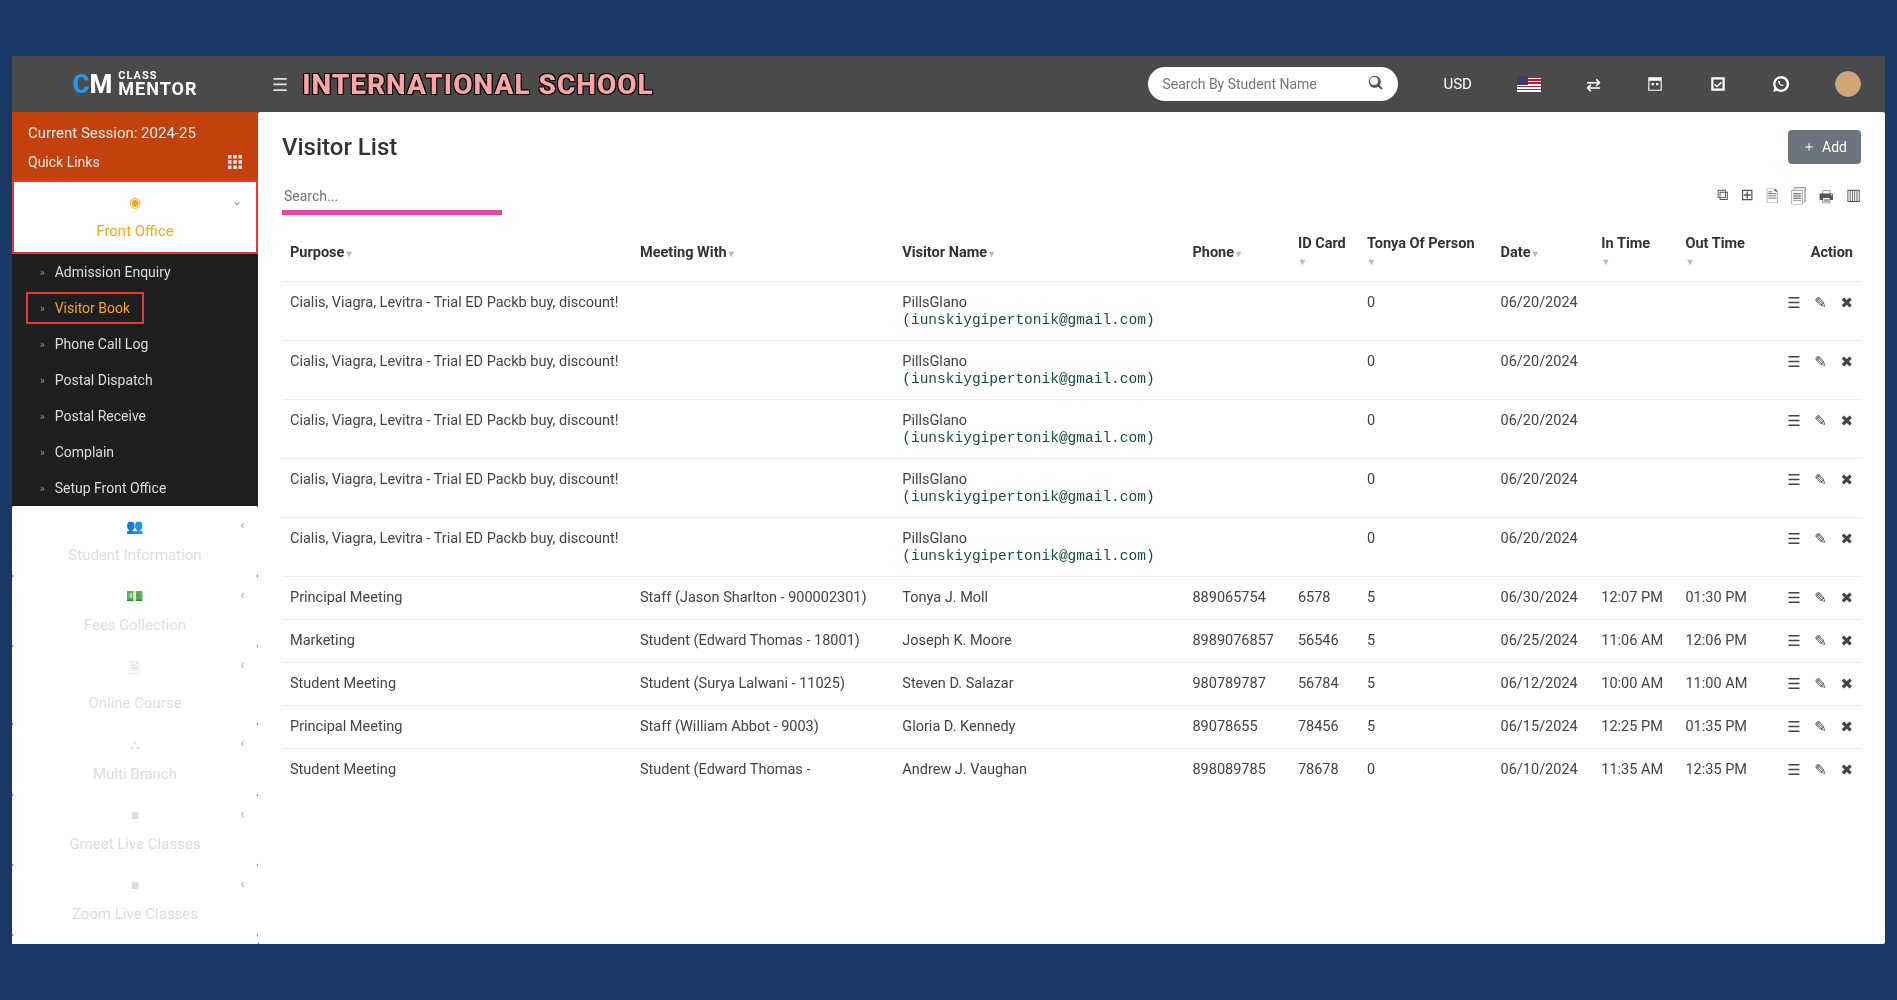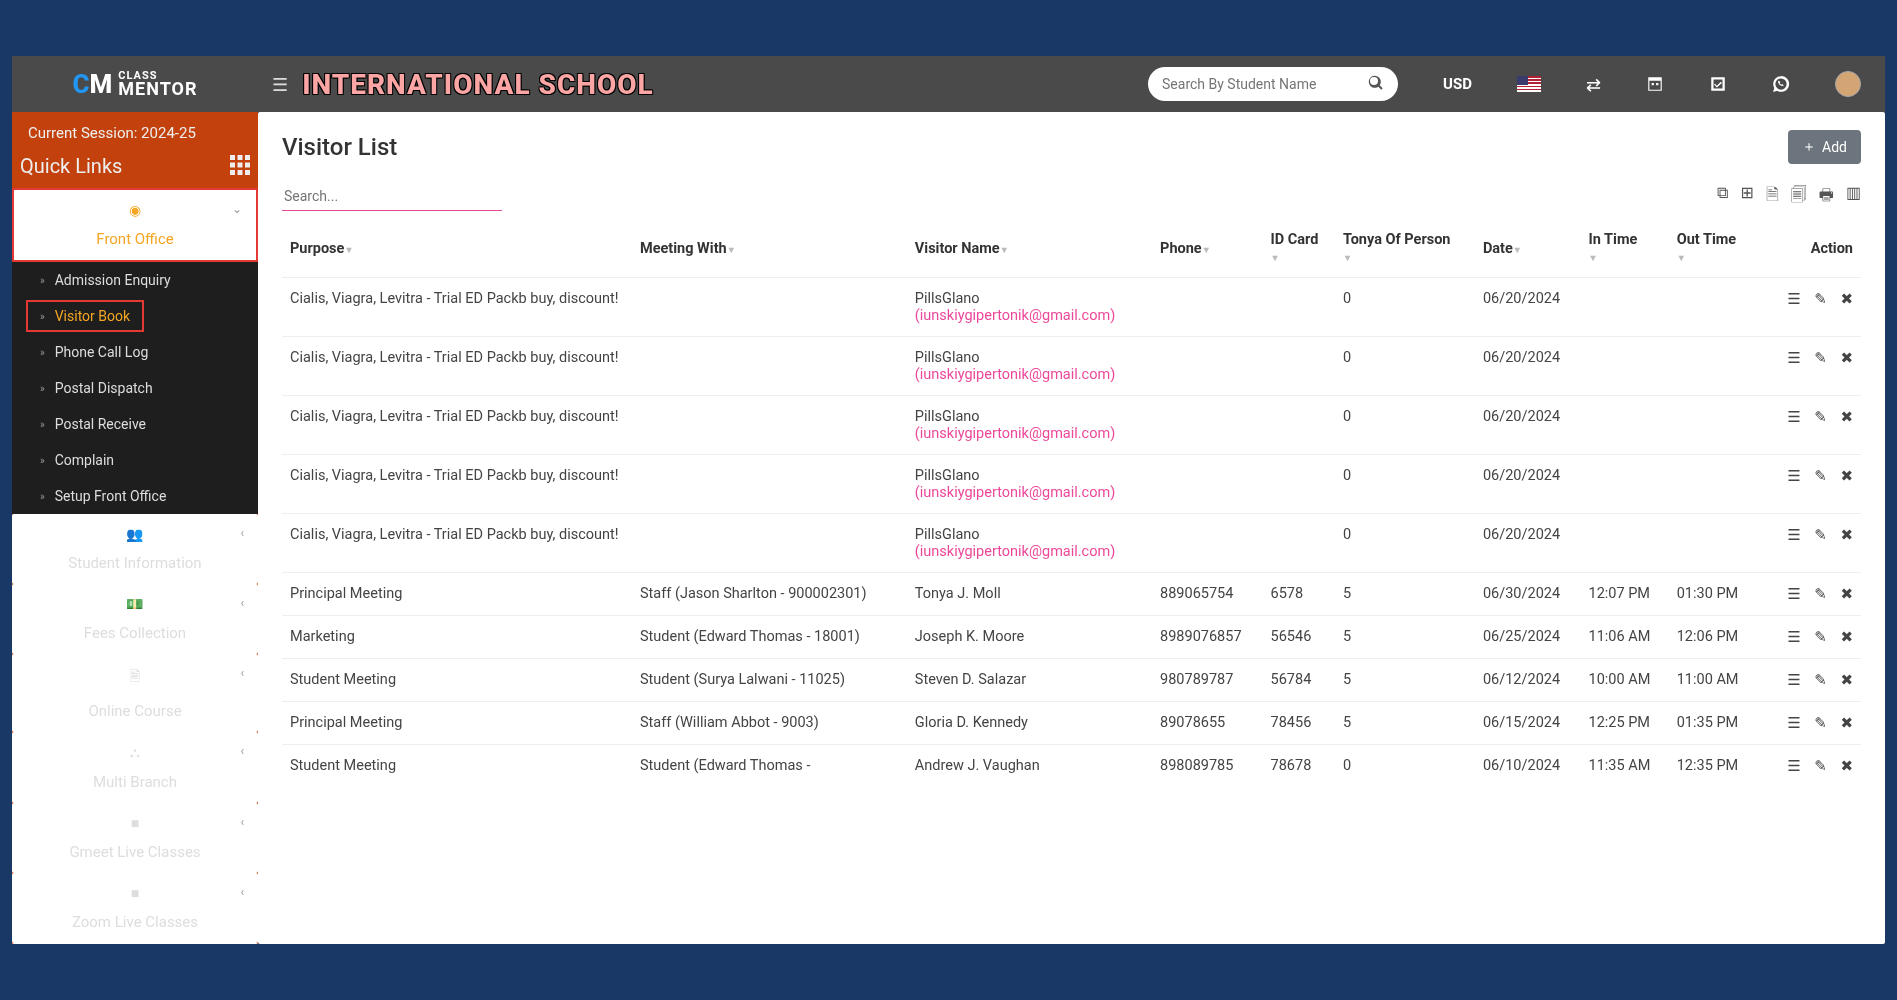--- a/index.html
+++ b/index.html
@@ -11,59 +11,59 @@
 .logo-box { width: 246px; display: flex; align-items: center; justify-content: center; gap: 6px; color: #fff; font-weight: 700; }
 .logo-icon { color: #2196F3; font-weight: 800; font-size: 26px; display: flex; align-items: center; }
 .logo-text { display: flex; flex-direction: column; line-height: 0.9; font-size: 11px; letter-spacing: 1px; }
 .logo-text .big { font-size: 18px; }
 .hamburger { color: #ddd; font-size: 18px; padding: 0 14px; cursor: pointer; }
 .school-title { color: #fca5a5; font-size: 28px; font-weight: 800; letter-spacing: 1px; text-shadow: 1px 1px 0 #000, -1px -1px 0 #000, 1px -1px 0 #000, -1px 1px 0 #000; }
 .top-right { margin-left: auto; display: flex; align-items: center; gap: 45px; padding-right: 24px; }
 .search-box { background: #fff; border-radius: 18px; height: 34px; width: 250px; display: flex; align-items: center; padding: 0 14px; }
 .search-box input { border: none; outline: none; flex: 1; font-size: 14px; color: #666; background: transparent; }
 .top-ic { color: #fff; font-size: 18px; cursor: pointer; }
-.currency { color: #fff; font-weight: 700; font-size: 15px; }
+.currency { color: #fff; font-weight: 400; font-size: 15px; }
 .flag { width: 24px; height: 16px; display: inline-block; position: relative; overflow: hidden; }
 .flag::before { content: ""; position: absolute; inset: 0; background: repeating-linear-gradient(#b22234 0 1.6px,#fff 1.6px 3.2px); }
 .flag::after { content: ""; position: absolute; left: 0; top: 0; width: 45%; height: 55%; background: #3c3b6e; }
 .avatar { width: 26px; height: 26px; border-radius: 50%; background: #d4a574; border: 1px solid #aaa; }
 
 
 .body-row { flex: 1; display: flex; min-height: 0; }
 .sidebar { width: 246px; background: #c2410c; color: #ddd; display: flex; flex-direction: column; overflow-y: auto; }
 .sess-line { padding: 12px 16px 6px; color: #eee; font-size: 15px; }
-.quick-links { padding: 6px 8px 10px; display: flex; align-items: center; justify-content: space-between; color: #eee; font-size: 20px; }
+.quick-links { padding: 6px 16px 10px; display: flex; align-items: center; justify-content: space-between; color: #eee; font-size: 14px; }
 .nav-item { display: flex; align-items: center; gap: 12px; padding: 12px 16px; font-size: 15px; color: #ddd; cursor: pointer; position: relative; }
 .nav-item .chev { position: absolute; right: 14px; font-size: 12px; color: #999; }
 .nav-item .nic { width: 18px; text-align: center; font-size: 14px; }
 .nav-item.active-parent { color: #f5a623; }
 .hl-red { border: 2px solid #e53935; }
 .sub-group { background: #1e1e1e; }
 .sub-item { display: flex; align-items: center; gap: 10px; padding: 10px 16px 10px 28px; font-size: 14px; color: #ddd; cursor: pointer; }
 .sub-item .ang { font-size: 10px; color: #999; }
 .sub-item.active { color: #f5a623; }
 .sub-item.hl-red { display: inline-flex; margin-left: 14px; padding: 6px 12px; }
 
 
 .main { flex: 1; background: #fff; display: flex; flex-direction: column; min-width: 0; border-radius: 2px; }
 .page-head { display: flex; align-items: center; justify-content: space-between; padding: 18px 24px; }
 .page-title { font-size: 24px; color: #333; font-weight: 500; }
 .btn-add { background: #6c757d; color: #fff; border: none; border-radius: 4px; padding: 8px 14px; font-size: 14px; cursor: pointer; display: flex; align-items: center; gap: 6px; }
 .toolbar-row { display: flex; align-items: center; justify-content: space-between; padding: 0 24px 8px; }
-.srch-local { border: none; border-bottom: 1px solid #ec4899; outline: none; padding: 6px 2px; font-size: 14px; width: 220px; color: #666; }
+.srch-local { border: none; border-bottom: 5px solid #ec4899; outline: none; padding: 6px 2px; font-size: 14px; width: 220px; color: #666; }
 .export-icons { display: flex; gap: 12px; color: #555; font-size: 16px; }
 .export-icons span { cursor: pointer; }
 
 
 .tbl-wrap { flex: 1; overflow: auto; padding: 0 24px 12px; }
 table.vt { width: 100%; border-collapse: collapse; }
 table.vt th { text-align: left; font-size: 14.5px; color: #333; font-weight: 700; padding: 12px 8px; white-space: nowrap; }
 table.vt th .sort { font-size: 10px; color: #bbb; margin-left: 2px; }
 table.vt td { padding: 12px 8px; font-size: 14.5px; color: #444; vertical-align: top; border-top: 1px solid #eee; }
-table.vt td.link a { color: #ec4899; text-decoration: none; }
+table.vt td.link a { color: #14532d; text-decoration: none; font-family: Liberation Mono, monospace; }
 .actions-cell { white-space: nowrap; text-align: right; color: #333; }
 .actions-cell span { margin-left: 10px; cursor: pointer; font-size: 15px; }
 .col-purpose { width: 350px; }
 svg.ic { width: 1em; height: 1em; vertical-align: -0.12em; fill: currentColor; }
 </style>
 </head>
 <body>
 
 <div class="app-wrapper">
   <div class="topbar">

